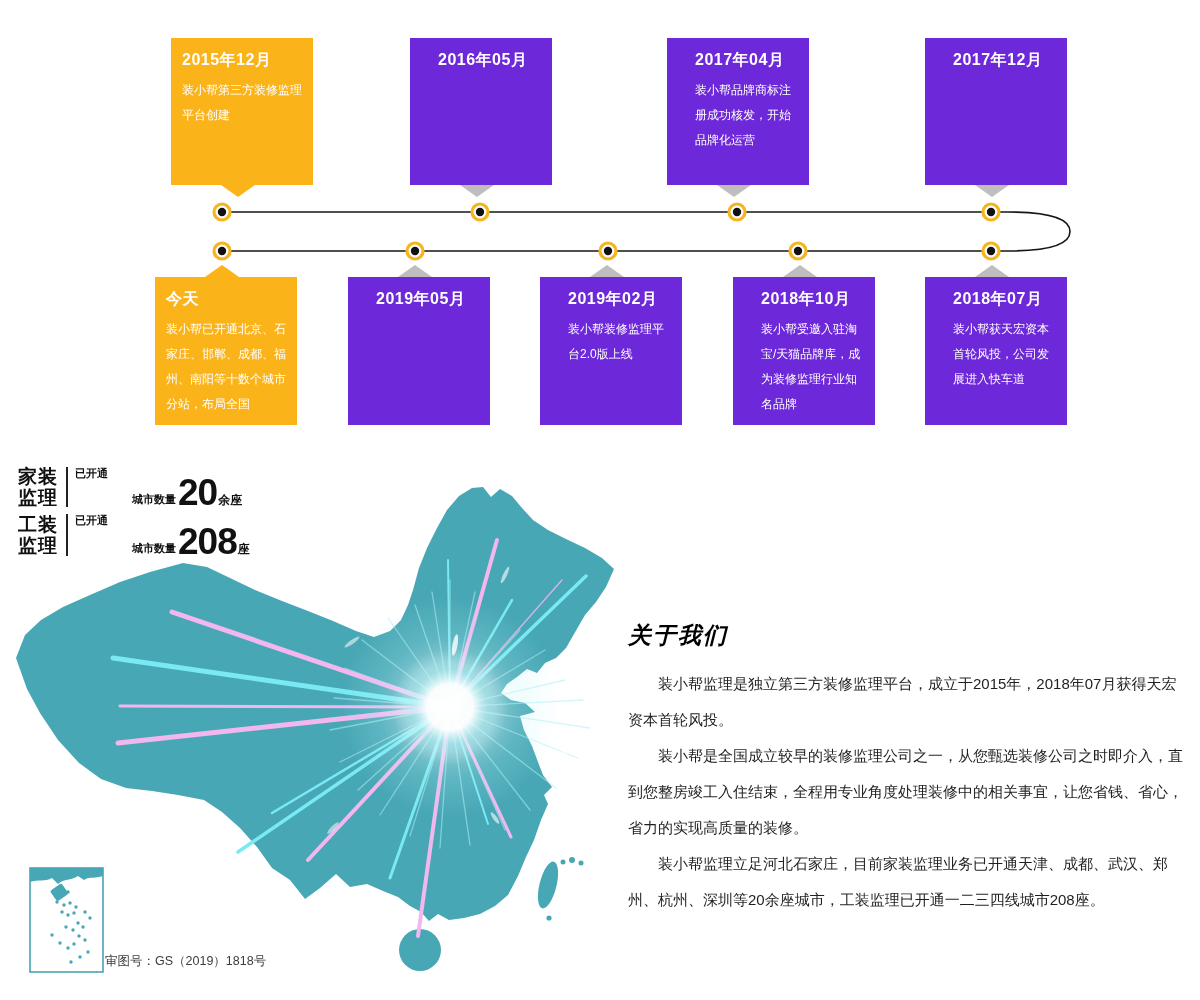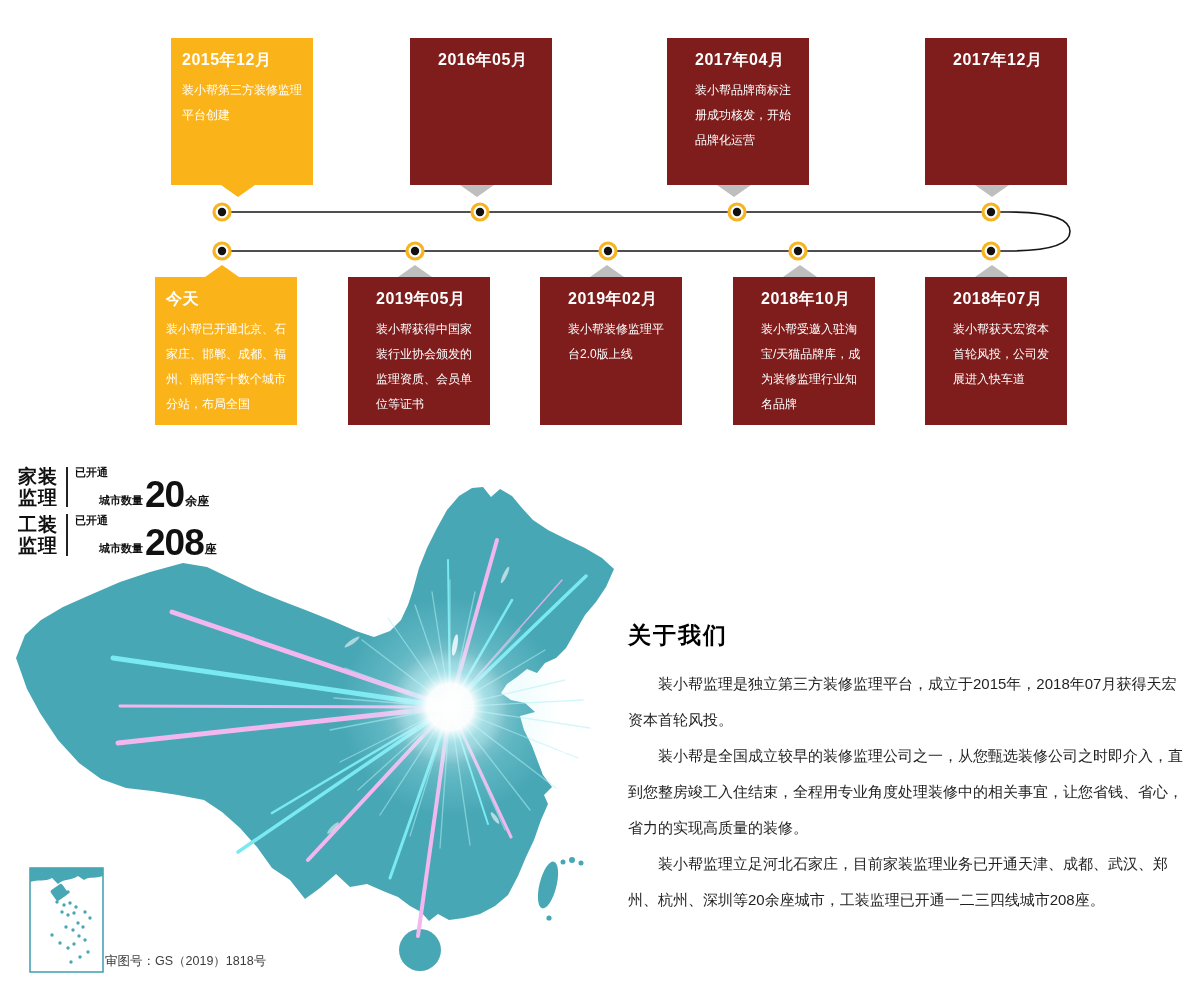--- a/index.html
+++ b/index.html
@@ -6,41 +6,41 @@
   .stage{
     position:relative;width:1200px;height:1000px;overflow:hidden;background:#ffffff;
     font-family:"Liberation Sans","DejaVu Sans",sans-serif;
   }
   .bg-svg{position:absolute;left:0;top:0;width:1200px;height:1000px;z-index:0;}
   
   .tl-box{position:absolute;width:142px;box-sizing:border-box;padding:10px 11px;color:#fff;z-index:2;}
   .tl-box.top{top:38px;height:147px;}
   .tl-box.bot{top:277px;height:148px;}
   .tl-box.yellow{background:#fbb31a;}
-  .tl-box.gray{background:#7f1d1d;padding-left:28px;}
+  .tl-box.gray{background:#6d28d9;padding-left:28px;}
   .tl-date{font-size:16px;font-weight:bold;margin:2px 0 7px 0;letter-spacing:0.5px;}
   .tl-desc{font-size:12px;line-height:25px;}
   .tri{position:absolute;left:50px;width:0;height:0;border-left:17px solid transparent;border-right:17px solid transparent;}
   .tl-box.top .tri{bottom:-12px;border-top:12px solid #bebebe;}
   .tl-box.top.yellow .tri{border-top-color:#fbb31a;}
   .tl-box.bot .tri{top:-12px;border-bottom:12px solid #bebebe;}
   .tl-box.bot.yellow .tri{border-bottom-color:#fbb31a;}
   
   .stat{position:absolute;left:18px;display:flex;align-items:stretch;z-index:2;color:#111;}
   .stat-cat{display:flex;flex-direction:column;justify-content:center;font-size:19px;font-weight:bold;line-height:21px;letter-spacing:1px;}
   .stat-div{width:2px;background:#222;margin:1px 7px 1px 8px;}
-  .stat-right{display:flex;flex-direction:column;justify-content:center;}
+  .stat-right{display:flex;flex-direction:row;justify-content:center;}
   .stat-open{font-size:11px;font-weight:bold;margin-bottom:1px;}
   .stat-line{display:flex;align-items:flex-end;line-height:1;}
   .stat-metric{font-size:11px;font-weight:bold;padding-bottom:3px;margin-left:24px;}
   .stat-value{font-size:37px;font-weight:bold;letter-spacing:-1px;line-height:0.78;margin:0 1px 0 2px;}
   .stat-unit{font-size:12px;font-weight:bold;padding-bottom:2px;}
   
   .about{position:absolute;left:628px;top:620px;width:560px;color:#1f1f1f;z-index:2;}
-  .about-title{font-size:23px;font-weight:bold;color:#000;margin:0 0 15px 0;letter-spacing:2px;}
+  .about-title{font-size:23px;font-weight:bold;color:#000;margin:0 0 15px 0;letter-spacing:2px;font-style:italic;}
   .about p{font-size:15px;line-height:36px;margin:0;text-indent:2em;}
   
   .approval{position:absolute;left:105px;top:953px;font-size:12.5px;color:#3c3c3c;z-index:2;}
 </style>
 </head>
 <body>
 
 <div class="stage">
 
   <svg class="bg-svg" viewBox="0 0 1200 1000">
@@ -240,21 +240,20 @@
     <div class="tri"></div>
   </div>
 
   <div class="tl-box bot yellow" style="left:155px">
     <div class="tl-date">今天</div>
     <div class="tl-desc">装小帮已开通北京、石家庄、邯郸、成都、福州、南阳等十数个城市分站，布局全国</div>
     <div class="tri"></div>
   </div>
   <div class="tl-box bot gray" style="left:348px">
     <div class="tl-date">2019年05月</div>
-    <div class="tl-desc">装小帮获得中国家装行业协会颁发的监理资质、会员单位等证书</div>
     <div class="tri"></div>
   </div>
   <div class="tl-box bot gray" style="left:540px">
     <div class="tl-date">2019年02月</div>
     <div class="tl-desc">装小帮装修监理平台2.0版上线</div>
     <div class="tri"></div>
   </div>
   <div class="tl-box bot gray" style="left:733px">
     <div class="tl-date">2018年10月</div>
     <div class="tl-desc">装小帮受邀入驻淘宝/天猫品牌库，成为装修监理行业知名品牌</div>

